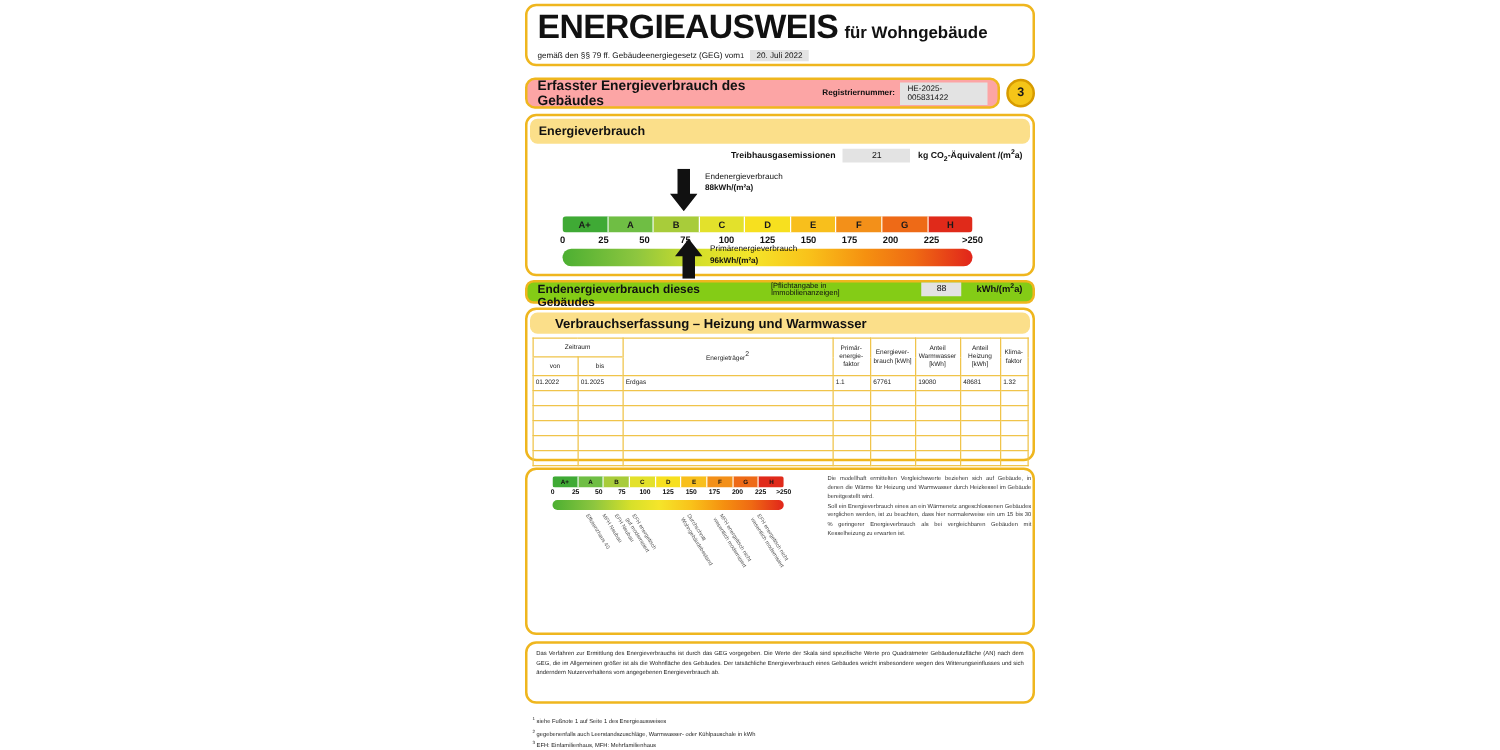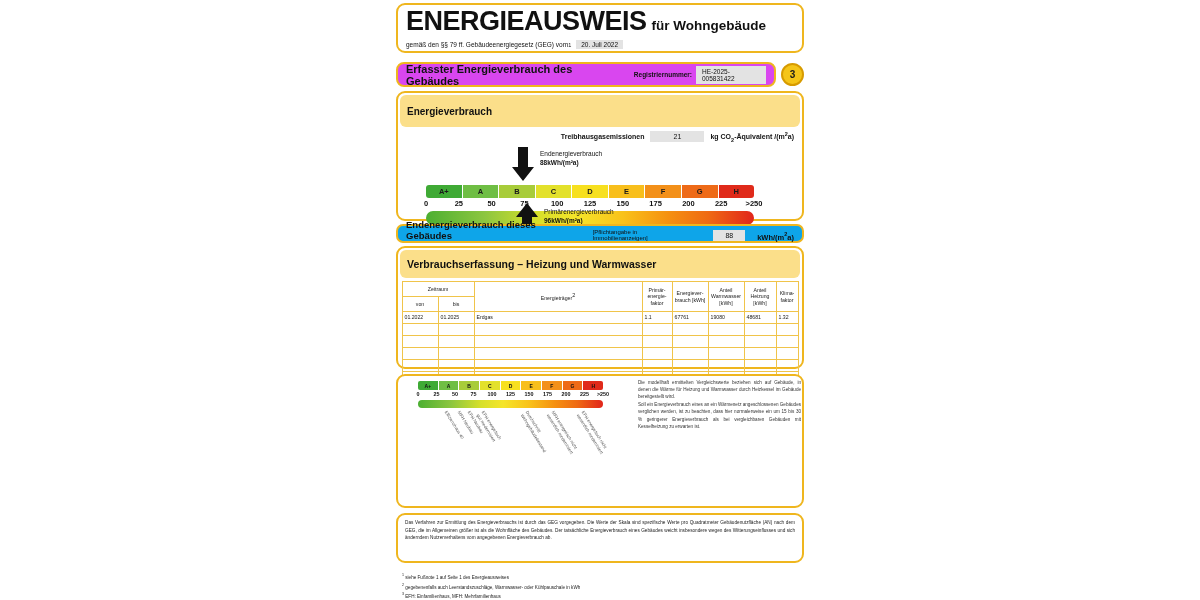--- a/index.html
+++ b/index.html
@@ -2,21 +2,21 @@
 <html><head>
 <meta charset="utf-8">
 <style>
   html,body{margin:0;padding:0;}
   body{
     width:1200px;height:600px;background:#ffffff;
     font-family:"Liberation Sans", sans-serif;
     color:#111;overflow:hidden;
   }
   .page{
-    position:absolute;left:396px;top:0;width:408px;height:600px;
+    position:absolute;left:420px;top:0;width:408px;height:600px;
     background:#ffffff;
   }
   
   .panel{
     border:2px solid #efb61e;border-radius:9px;background:#fff;
     box-sizing:border-box;margin:0 0 5px 0;
   }
   .bar{
     background:#fbdf8a;border-radius:6px;
     font-weight:bold;display:flex;align-items:center;
@@ -26,36 +26,36 @@
   .title-row{display:flex;align-items:baseline;}
   .title-main{font-size:27px;font-weight:bold;letter-spacing:-0.5px;line-height:1;}
   .title-sub{font-size:13.5px;font-weight:bold;margin-left:5px;}
   .title-law{font-size:6.5px;margin-top:5px;display:flex;align-items:center;}
   .inkbox{background:#e3e3e3;padding:1px 5px;margin-left:5px;font-size:6.5px;}
 
   
   .hdr-wrap{position:absolute;left:0;top:62px;width:408px;height:25px;}
   .hdr-bar{
     position:absolute;left:0;top:0;width:380px;height:25px;
-    border:2px solid #efb61e;border-radius:8px;background:#d946ef;
+    border:2px solid #efb61e;border-radius:8px;background:#fca5a5;
     display:flex;align-items:center;padding:0 8px;box-sizing:border-box;
   }
   .hdr-title{font-size:11px;font-weight:bold;}
   .hdr-reg-label{font-size:6.5px;font-weight:bold;margin-left:14px;}
   .hdr-reg-val{font-size:6.5px;background:#e3e3e3;padding:2px 6px;margin-left:4px;}
   .badge{
     position:absolute;right:0;top:1px;width:23px;height:23px;border-radius:50%;
     background:#f5c518;border:2px solid #d79b00;box-sizing:border-box;
     display:flex;align-items:center;justify-content:center;
     font-size:10px;font-weight:bold;color:#1a1a1a;
   }
 
   
   .ev-panel{position:absolute;left:0;top:91px;width:408px;height:130px;}
-  .ev-head{height:32px;margin:2px 2px 0 2px;padding:0 7px;font-size:10px;}
+  .ev-head{height:20px;margin:2px 2px 0 2px;padding:0 7px;font-size:10px;}
   .thg-row{display:flex;align-items:center;justify-content:flex-end;padding:4px 8px 0 0;font-size:7px;font-weight:bold;}
   .thg-val{background:#e3e3e3;padding:2px 10px;margin:0 6px;font-weight:normal;font-size:7px;min-width:34px;text-align:center;}
   .sub{vertical-align:sub;font-size:5.5px;}
   .sup{vertical-align:super;font-size:5.5px;}
 
   .scale-area{position:relative;margin-top:2px;height:95px;}
   
   .arrow-top{position:absolute;left:114px;top:2px;width:22px;height:34px;}
   .cap-top{position:absolute;left:142px;top:4px;font-size:6.5px;line-height:1.45;}
   .cap-top b{font-size:6.5px;}
@@ -67,30 +67,30 @@
   .band div{flex:1;display:flex;align-items:center;justify-content:center;
             font-size:7.5px;font-weight:bold;color:#1a1a1a;border-right:1px solid #fff;}
   .band div:last-child{border-right:none;}
   .ticks{position:absolute;left:18px;top:54px;width:348px;height:11px;}
   .ticks span{position:absolute;font-size:7.5px;font-weight:bold;transform:translateX(-50%);}
   .gbar{position:absolute;left:28px;top:66px;width:328px;height:14px;border-radius:7px;
     background:linear-gradient(to right,#4caf32 0%,#8dc63f 18%,#d7e02a 34%,#f5e52a 46%,#f9c21a 60%,#f59010 74%,#ef6a13 86%,#e1251b 100%);}
 
   
   .ee-panel{position:absolute;left:0;top:224px;width:408px;height:19px;
-    border:2px solid #efb61e;border-radius:7px;background:#0ea5e9;
-    display:flex;align-items:flex-end;padding:0 8px;box-sizing:border-box;gap:12px;}
+    border:2px solid #efb61e;border-radius:7px;background:#84cc16;
+    display:flex;align-items:flex-start;padding:0 8px;box-sizing:border-box;gap:12px;}
   .ee-title{font-size:9.5px;font-weight:bold;}
   .ee-note{font-size:6px;margin-left:4px;}
   .ee-val{background:#e3e3e3;padding:2px 12px;margin-left:12px;font-size:7px;}
   .ee-unit{font-size:7.5px;font-weight:bold;margin-left:auto;}
 
   
   .vt-panel{position:absolute;left:0;top:246px;width:408px;height:123px;}
-  .vt-head{height:28px;margin:2px 2px 0 2px;padding:0 7px;font-size:10.5px;}
+  .vt-head{height:17px;margin:2px 2px 0 2px;padding:0 20px;font-size:10.5px;}
   table.vt{border-collapse:collapse;width:396px;margin:3px auto 0 auto;table-layout:fixed;}
   table.vt th,table.vt td{border:1px solid #f0c44a;font-size:5.2px;font-weight:normal;
     padding:1px 2px;color:#222;line-height:1.25;vertical-align:middle;}
   table.vt th{text-align:center;height:12px;}
   table.vt td{height:9px;}
   .th-zeitraum{border-bottom:none !important;}
   .cell-l{text-align:left;}
   .more{font-size:5.5px;margin:3px 0 0 8px;display:flex;align-items:center;}
   .cbox{display:inline-block;width:5px;height:5px;border:1px solid #666;margin-right:4px;}
 

